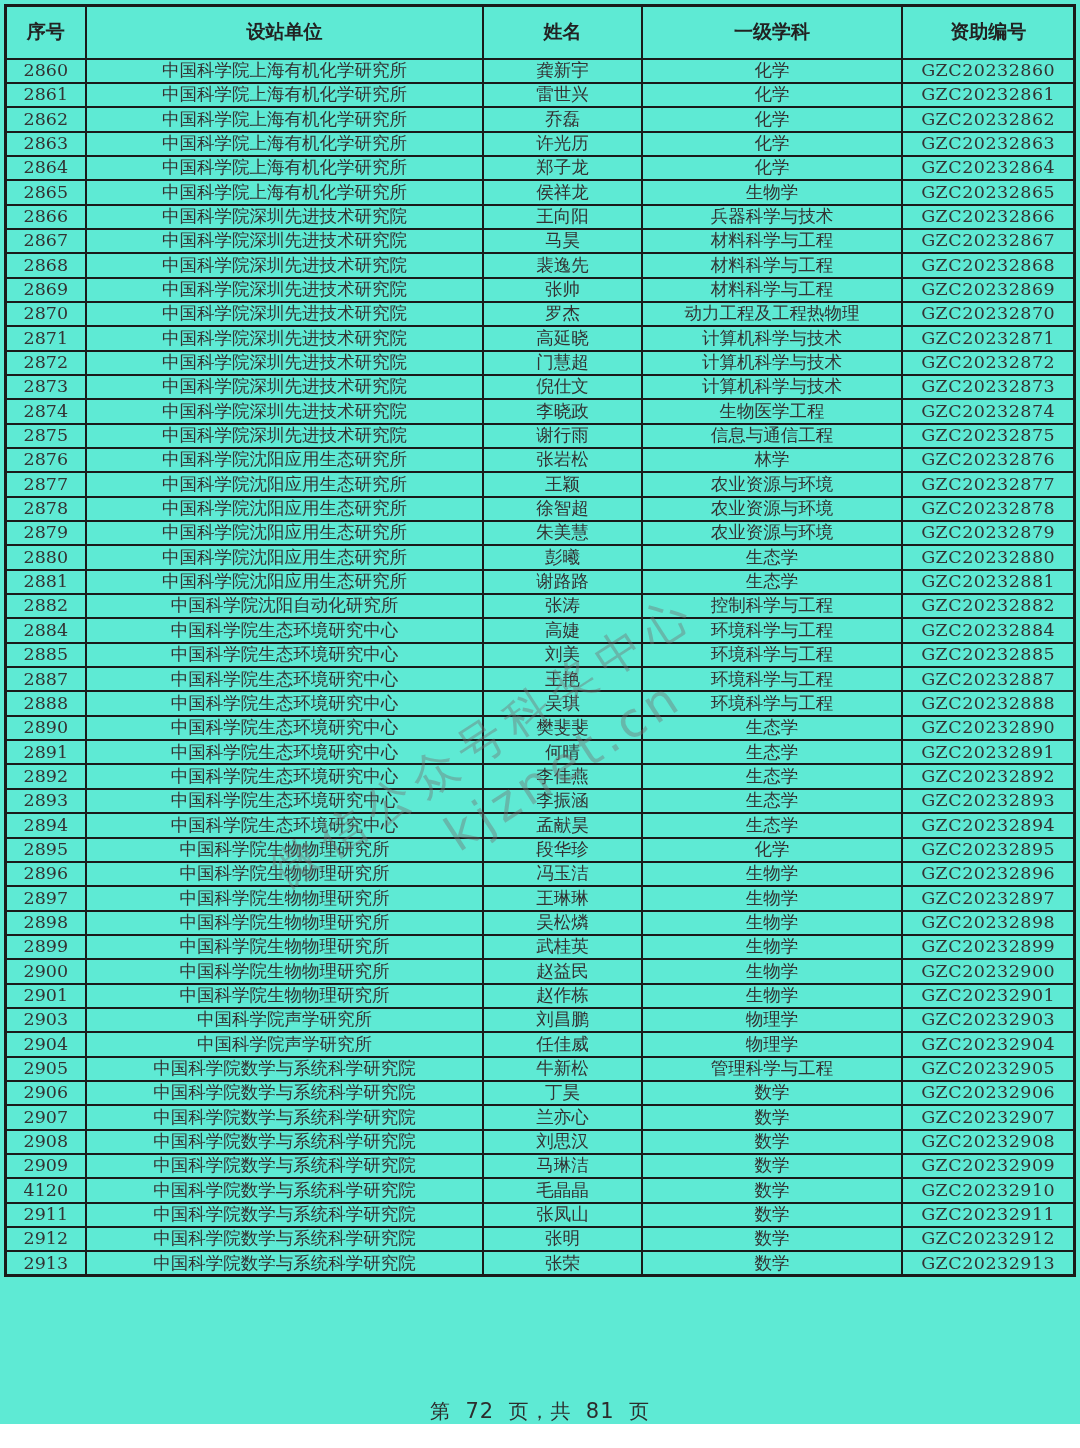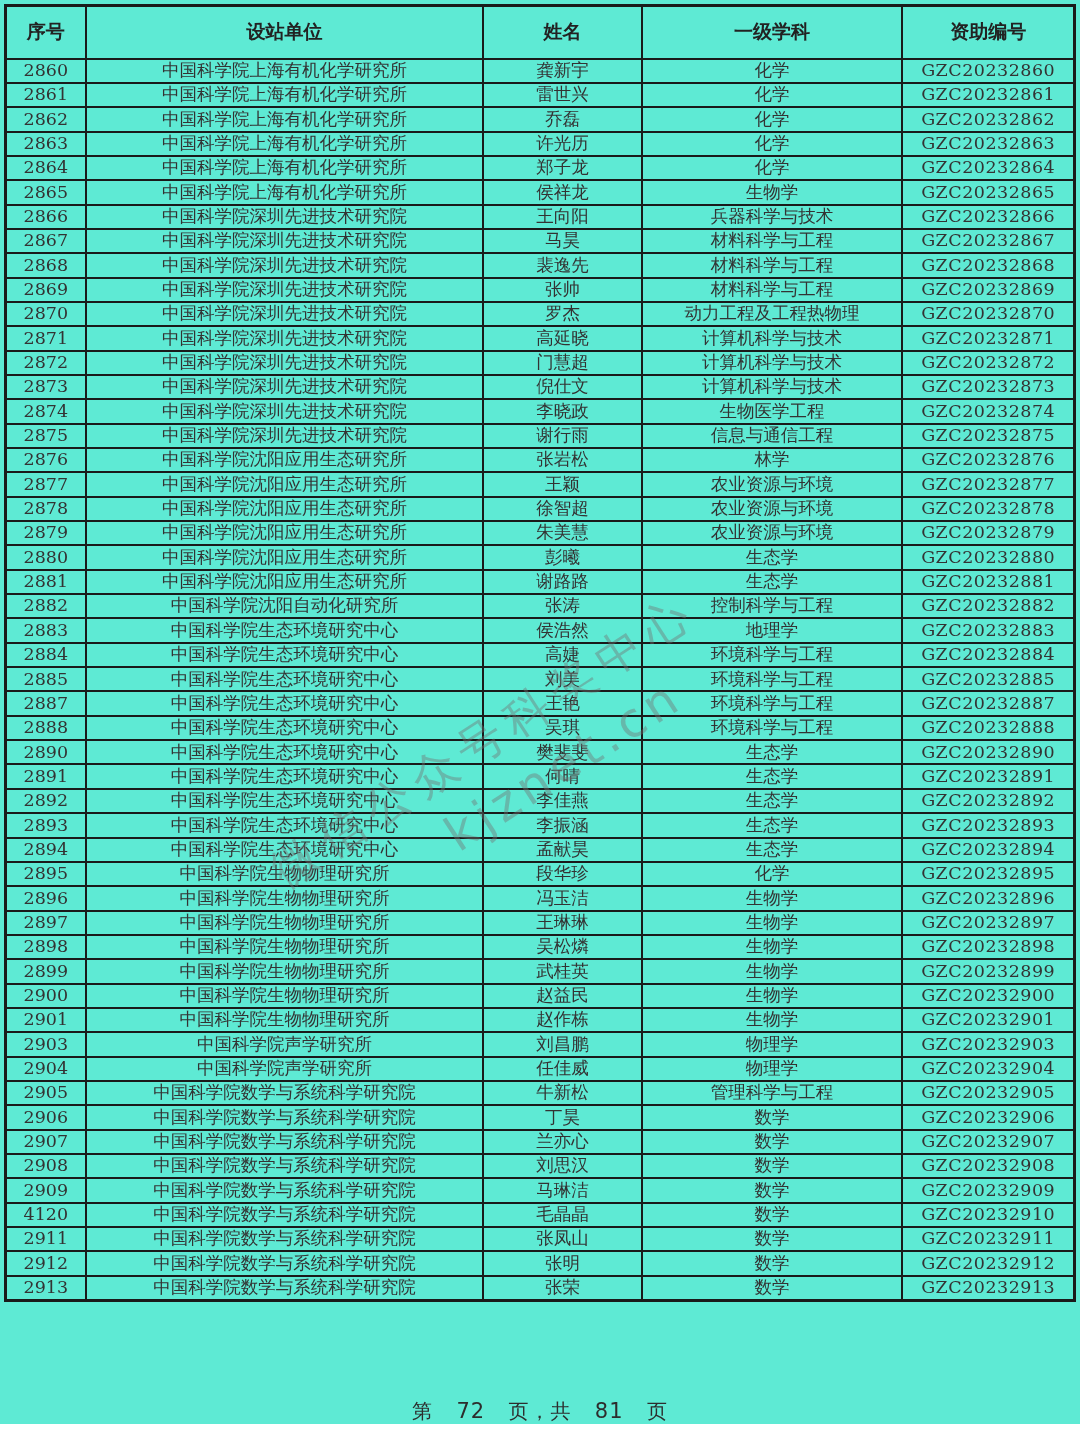--- a/index.html
+++ b/index.html
@@ -77,21 +77,21 @@
     width: 1080px;
     top: 1398px;
     text-align: center;
     font-size: 20px;
     color: #2d2d2d;
     letter-spacing: 1px;
   }
   .footer .num {
     font-family: "DejaVu Sans", "Liberation Sans", sans-serif;
     font-size: 21px;
-    margin: 0 16px;
+    margin: 0 7px;
   }
 </style>
 </head>
 <body>
 
 <div class="page">
 
   <table class="roster">
     <colgroup>
       <col style="width:7.5%">
@@ -265,27 +265,20 @@
           <td class="col-code">GZC20232881</td>
         </tr>
         <tr>
           <td class="col-serial">2882</td>
           <td class="col-institution">中国科学院沈阳自动化研究所</td>
           <td class="col-name">张涛</td>
           <td class="col-discipline">控制科学与工程</td>
           <td class="col-code">GZC20232882</td>
         </tr>
         <tr>
-          <td class="col-serial">2883</td>
-          <td class="col-institution">中国科学院生态环境研究中心</td>
-          <td class="col-name">侯浩然</td>
-          <td class="col-discipline">地理学</td>
-          <td class="col-code">GZC20232883</td>
-        </tr>
-        <tr>
           <td class="col-serial">2884</td>
           <td class="col-institution">中国科学院生态环境研究中心</td>
           <td class="col-name">高婕</td>
           <td class="col-discipline">环境科学与工程</td>
           <td class="col-code">GZC20232884</td>
         </tr>
         <tr>
           <td class="col-serial">2885</td>
           <td class="col-institution">中国科学院生态环境研究中心</td>
           <td class="col-name">刘美</td>

